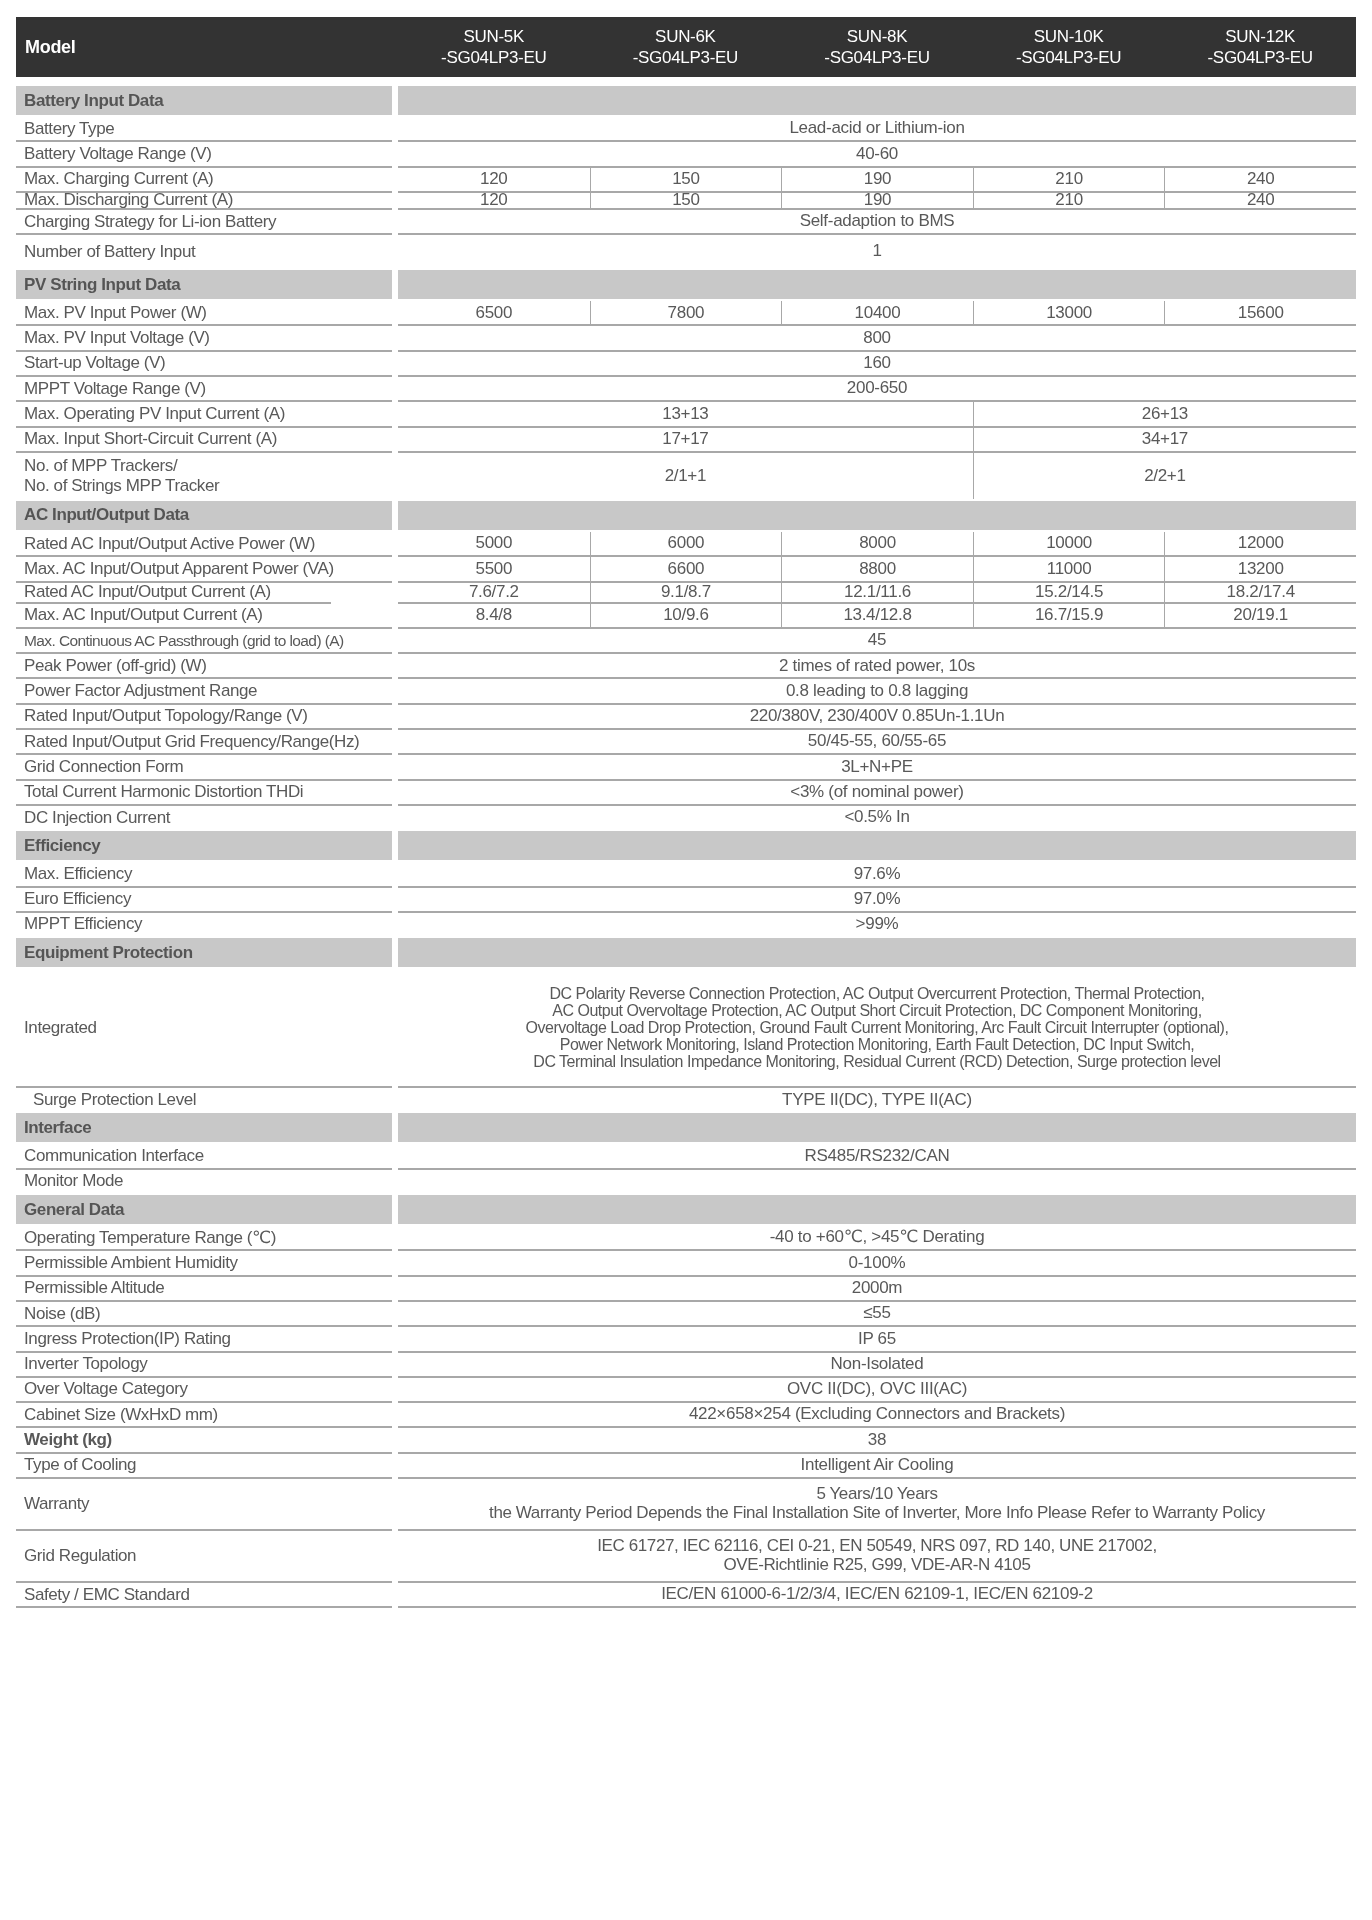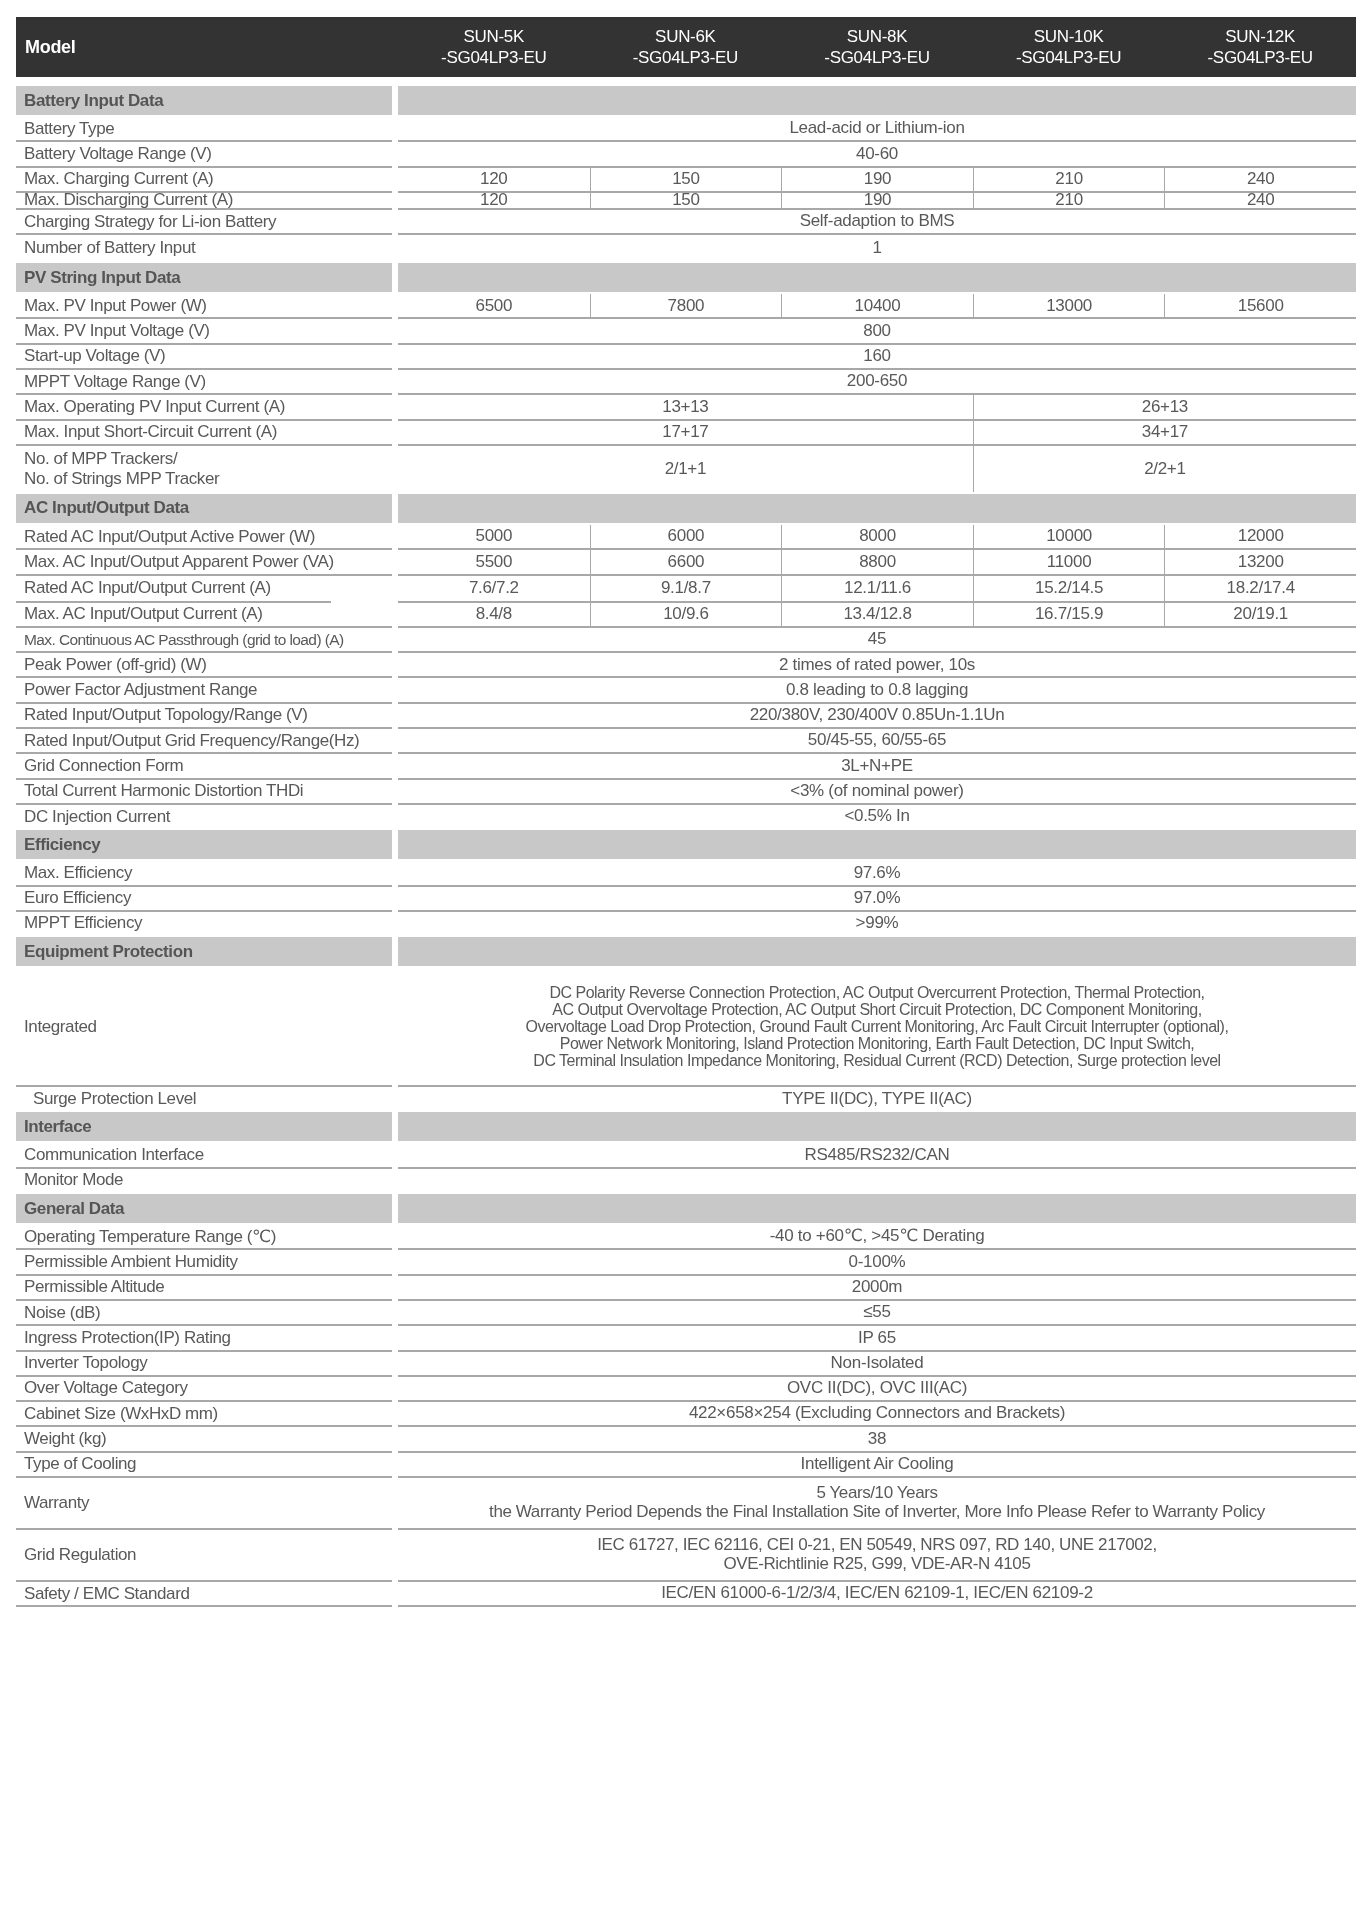--- a/index.html
+++ b/index.html
@@ -91,21 +91,21 @@
           <div class="v" style="width: 191.6px; white-space: pre-line;">240</div>
         </div>
       </div>
       <div class="row" style="height: 25.3px;">
         <div class="lbl" style="white-space: pre-line;">Charging Strategy for Li-ion Battery</div>
         <div class="gap"></div>
         <div class="vals">
           <div class="v" style="width: 958px; white-space: pre-line;">Self-adaption to BMS</div>
         </div>
       </div>
-      <div class="row noline" style="height: 28px;">
+      <div class="row noline" style="height: 35px;">
         <div class="lbl" style="white-space: pre-line;">Number of Battery Input</div>
         <div class="gap"></div>
         <div class="vals">
           <div class="v" style="width: 958px; white-space: pre-line;">1</div>
         </div>
       </div>
       <div class="row sec" style="height: 31px;">
         <div class="lbl">PV String Input Data</div>
         <div class="gap"></div>
         <div class="vals"></div>
@@ -187,21 +187,21 @@
         <div class="lbl" style="white-space: pre-line;">Max. AC Input/Output Apparent Power (VA)</div>
         <div class="gap"></div>
         <div class="vals">
           <div class="v" style="width: 191.6px; white-space: pre-line;">5500</div>
           <div class="v" style="width: 191.6px; white-space: pre-line;">6600</div>
           <div class="v" style="width: 191.6px; white-space: pre-line;">8800</div>
           <div class="v" style="width: 191.6px; white-space: pre-line;">11000</div>
           <div class="v" style="width: 191.6px; white-space: pre-line;">13200</div>
         </div>
       </div>
-      <div class="row" style="height: 27px; gap: 31px;">
+      <div class="row" style="height: 21px; gap: 31px;">
         <div class="lbl" style="white-space: pre-line;">Rated AC Input/Output Current (A)</div>
         <div class="gap"></div>
         <div class="vals">
           <div class="v" style="width: 191.6px; white-space: pre-line;">7.6/7.2</div>
           <div class="v" style="width: 191.6px; white-space: pre-line;">9.1/8.7</div>
           <div class="v" style="width: 191.6px; white-space: pre-line;">12.1/11.6</div>
           <div class="v" style="width: 191.6px; white-space: pre-line;">15.2/14.5</div>
           <div class="v" style="width: 191.6px; white-space: pre-line;">18.2/17.4</div>
         </div>
       </div>
@@ -392,21 +392,21 @@
         </div>
       </div>
       <div class="row" style="height: 25.3px;">
         <div class="lbl" style="white-space: pre-line;">Cabinet Size (WxHxD mm)</div>
         <div class="gap"></div>
         <div class="vals">
           <div class="v" style="width: 958px; white-space: pre-line;">422×658×254 (Excluding Connectors and Brackets)</div>
         </div>
       </div>
       <div class="row" style="height: 25.3px;">
-        <div class="lbl" style="white-space: pre-line;">Weight (kg)</div>
+        <div class="lbl" style="white-space: pre-line; font-weight: bold;">Weight (kg)</div>
         <div class="gap"></div>
         <div class="vals">
           <div class="v" style="width: 958px; white-space: pre-line;">38</div>
         </div>
       </div>
       <div class="row" style="height: 25.3px;">
         <div class="lbl" style="white-space: pre-line;">Type of Cooling</div>
         <div class="gap"></div>
         <div class="vals">
           <div class="v" style="width: 958px; white-space: pre-line;">Intelligent Air Cooling</div>

